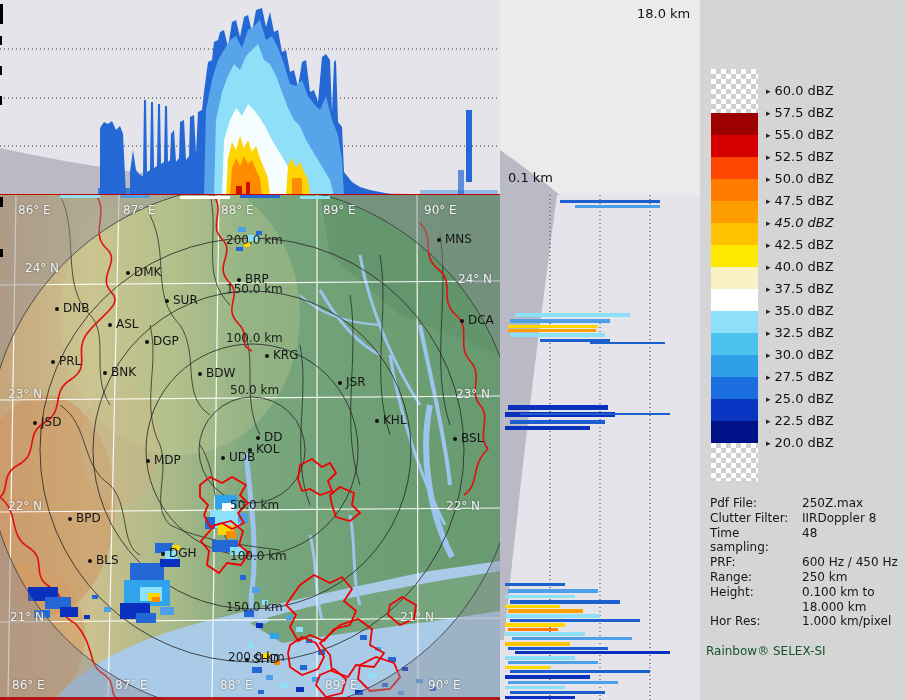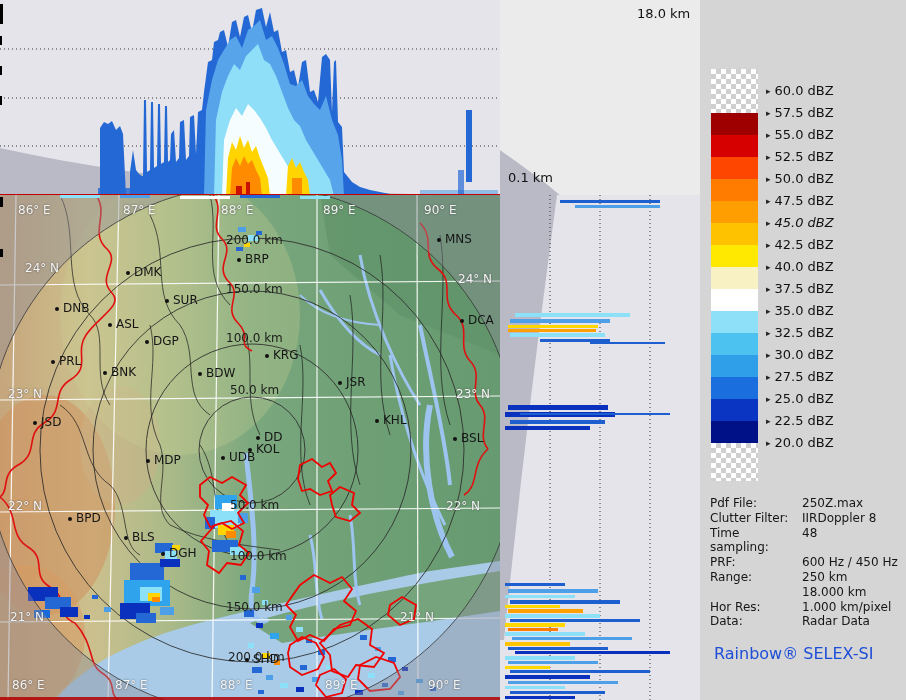--- a/index.html
+++ b/index.html
@@ -25,21 +25,21 @@
   .checker{background-color:#fff;
     background-image:linear-gradient(45deg,#cfcfcf 25%,transparent 25%,transparent 75%,#cfcfcf 75%),
                      linear-gradient(45deg,#cfcfcf 25%,transparent 25%,transparent 75%,#cfcfcf 75%);
     background-size:10px 10px;background-position:0 0,5px 5px;}
   .scale-label{position:absolute;left:66px;font-size:13px;line-height:13px;color:#111;white-space:nowrap;}
   .scale-label .arr{font-size:9px;margin-right:4px;position:relative;top:-1px;color:#222;}
   #metadata{position:absolute;left:10px;top:496px;width:194px;font-size:12px;line-height:14.8px;color:#161616;}
   .meta-row{display:flex;}
   .meta-row .ml{width:92px;flex:0 0 92px;}
   .meta-row .mv{flex:1;}
-  #brand{position:absolute;left:14px;top:644px;font-size:16px;color:#1d4ed8;}
+  #brand{position:absolute;left:6px;top:644px;font-size:12px;color:#14532d;}
 </style>
 </head>
 <body>
 
 <div id="app">
 
   <div class="panel" style="left:0;top:0;width:500px;height:197px;">
     <svg width="500" height="197" viewBox="0 0 500 197">
       <rect x="0" y="0" width="500" height="197" fill="#E4E4EA"></rect>
 
@@ -367,59 +367,59 @@
         </div>
         <div class="meta-row">
           <span class="ml">PRF:</span>
           <span class="mv">600 Hz / 450 Hz</span>
         </div>
         <div class="meta-row">
           <span class="ml">Range:</span>
           <span class="mv">250 km</span>
         </div>
         <div class="meta-row">
+          <span class="ml">Height:</span>
+          <span class="mv">0.100 km to</span>
+        </div>
+        <div class="meta-row">
           <span class="ml"></span>
           <span class="mv">18.000 km</span>
         </div>
         <div class="meta-row">
           <span class="ml">Hor Res:</span>
           <span class="mv">1.000 km/pixel</span>
-        </div>
-        <div class="meta-row">
-          <span class="ml">Data:</span>
-          <span class="mv">Radar Data</span>
         </div>
       </div>
     <div id="brand">Rainbow® SELEX-SI</div>
   </div>
 
   <div id="labels-overlay">
       <div class="maplabel station" style="left: 437px; top: 233px;"><span class="dot"></span><span>MNS</span></div>
       <div class="maplabel station" style="left: 126px; top: 266px;"><span class="dot"></span><span>DMK</span></div>
-      <div class="maplabel station" style="left: 237px; top: 253px;"><span class="dot"></span><span>BRP</span></div>
+      <div class="maplabel station" style="left: 237px; top: 273px;"><span class="dot"></span><span>BRP</span></div>
       <div class="maplabel station" style="left: 165px; top: 294px;"><span class="dot"></span><span>SUR</span></div>
       <div class="maplabel station" style="left: 55px; top: 302px;"><span class="dot"></span><span>DNB</span></div>
       <div class="maplabel station" style="left: 460px; top: 314px;"><span class="dot"></span><span>DCA</span></div>
       <div class="maplabel station" style="left: 108px; top: 318px;"><span class="dot"></span><span>ASL</span></div>
       <div class="maplabel station" style="left: 145px; top: 335px;"><span class="dot"></span><span>DGP</span></div>
       <div class="maplabel station" style="left: 265px; top: 349px;"><span class="dot"></span><span>KRG</span></div>
       <div class="maplabel station" style="left: 51px; top: 355px;"><span class="dot"></span><span>PRL</span></div>
       <div class="maplabel station" style="left: 103px; top: 366px;"><span class="dot"></span><span>BNK</span></div>
       <div class="maplabel station" style="left: 198px; top: 367px;"><span class="dot"></span><span>BDW</span></div>
       <div class="maplabel station" style="left: 338px; top: 376px;"><span class="dot"></span><span>JSR</span></div>
       <div class="maplabel station" style="left: 375px; top: 414px;"><span class="dot"></span><span>KHL</span></div>
       <div class="maplabel station" style="left: 33px; top: 416px;"><span class="dot"></span><span>JSD</span></div>
       <div class="maplabel station" style="left: 256px; top: 431px;"><span class="dot"></span><span>DD</span></div>
       <div class="maplabel station" style="left: 453px; top: 432px;"><span class="dot"></span><span>BSL</span></div>
       <div class="maplabel station" style="left: 248px; top: 443px;"><span class="dot"></span><span>KOL</span></div>
       <div class="maplabel station" style="left: 221px; top: 451px;"><span class="dot"></span><span>UDB</span></div>
       <div class="maplabel station" style="left: 146px; top: 454px;"><span class="dot"></span><span>MDP</span></div>
       <div class="maplabel station" style="left: 68px; top: 512px;"><span class="dot"></span><span>BPD</span></div>
       <div class="maplabel station" style="left: 161px; top: 547px;"><span class="dot"></span><span>DGH</span></div>
-      <div class="maplabel station" style="left: 88px; top: 531px; margin-left: 36px;"><span class="dot"></span><span>BLS</span></div>
+      <div class="maplabel station" style="left: 88px; top: 554px;"><span class="dot"></span><span>BLS</span></div>
       <div class="maplabel station" style="left: 245px; top: 641px; margin-top: 12px;"><span class="dot"></span><span>SHD</span></div>
       <div class="maplabel ring" style="left: 226px; top: 234px;"><span>200.0 km</span></div>
       <div class="maplabel ring" style="left: 226px; top: 283px;"><span>150.0 km</span></div>
       <div class="maplabel ring" style="left: 226px; top: 332px;"><span>100.0 km</span></div>
       <div class="maplabel ring" style="left: 230px; top: 384px;"><span>50.0 km</span></div>
       <div class="maplabel ring" style="left: 230px; top: 499px;"><span>50.0 km</span></div>
       <div class="maplabel ring" style="left: 230px; top: 550px;"><span>100.0 km</span></div>
       <div class="maplabel ring" style="left: 226px; top: 601px;"><span>150.0 km</span></div>
       <div class="maplabel ring" style="left: 228px; top: 651px;"><span>200.0 km</span></div>
       <div class="maplabel geo" style="left: 18px; top: 204px;"><span>86° E</span></div>

